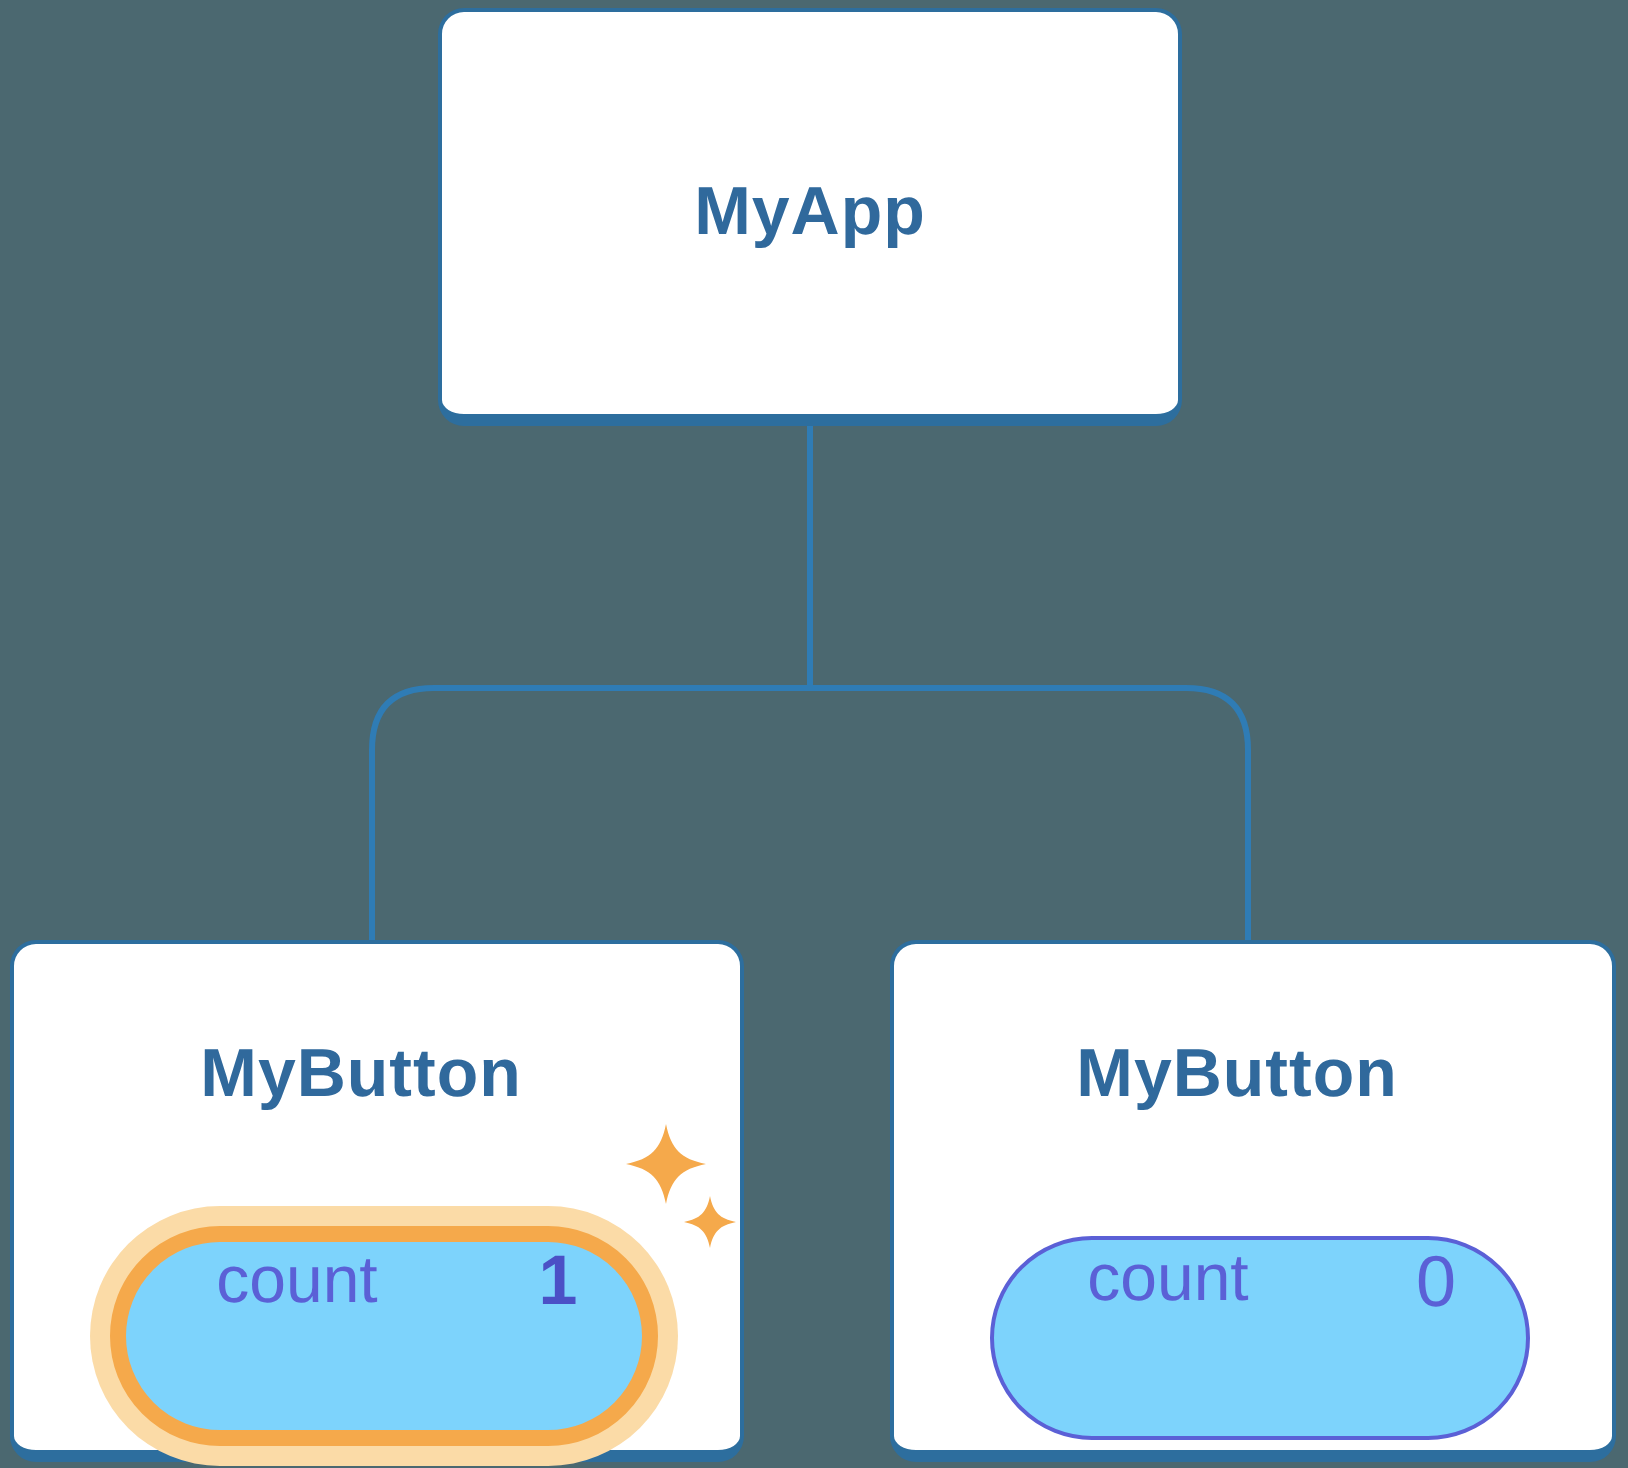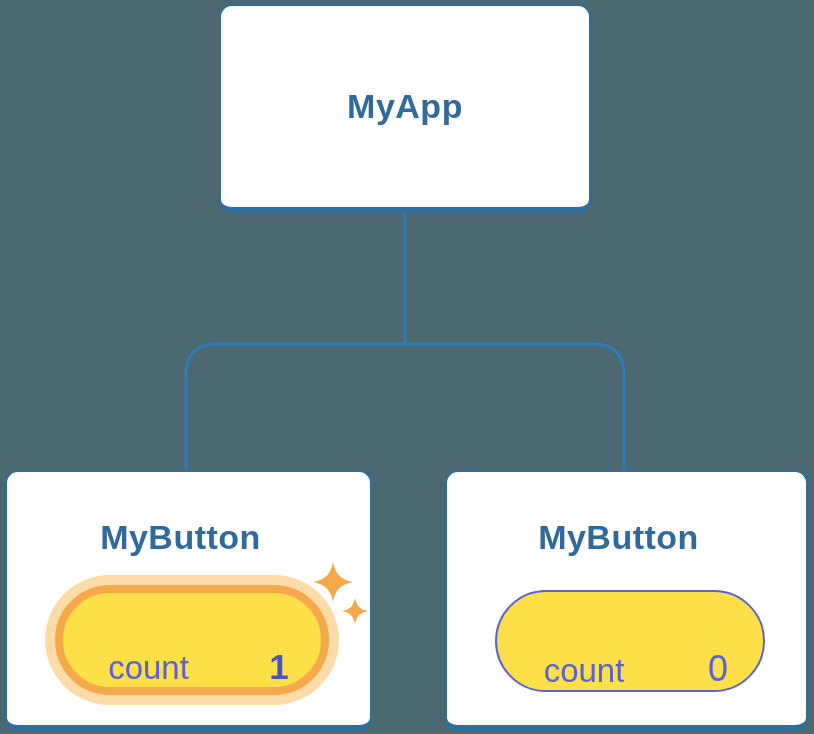--- a/index.html
+++ b/index.html
@@ -63,26 +63,27 @@
   }
   .child-title {
     position: absolute;
     left: 0;
     right: 16px;
     top: 46px;
     text-align: center;
   }
   .pill {
     position: absolute;
-    background: #fde047;
+    background: #7dd3fc;
     box-sizing: border-box;
     border-radius: 999px;
     display: flex;
-    align-items: flex-end;
+    align-items: flex-start;
     overflow: hidden;
+    margin-top: 28px;
   }
   .pill-updated {
     left: 48px;
     top: 113px;
     width: 274px;
     height: 110px;
     border: 8px solid #F5A94B;
     box-shadow: 0 0 0 10px #FBDBA7;
   }
   .pill-normal {

